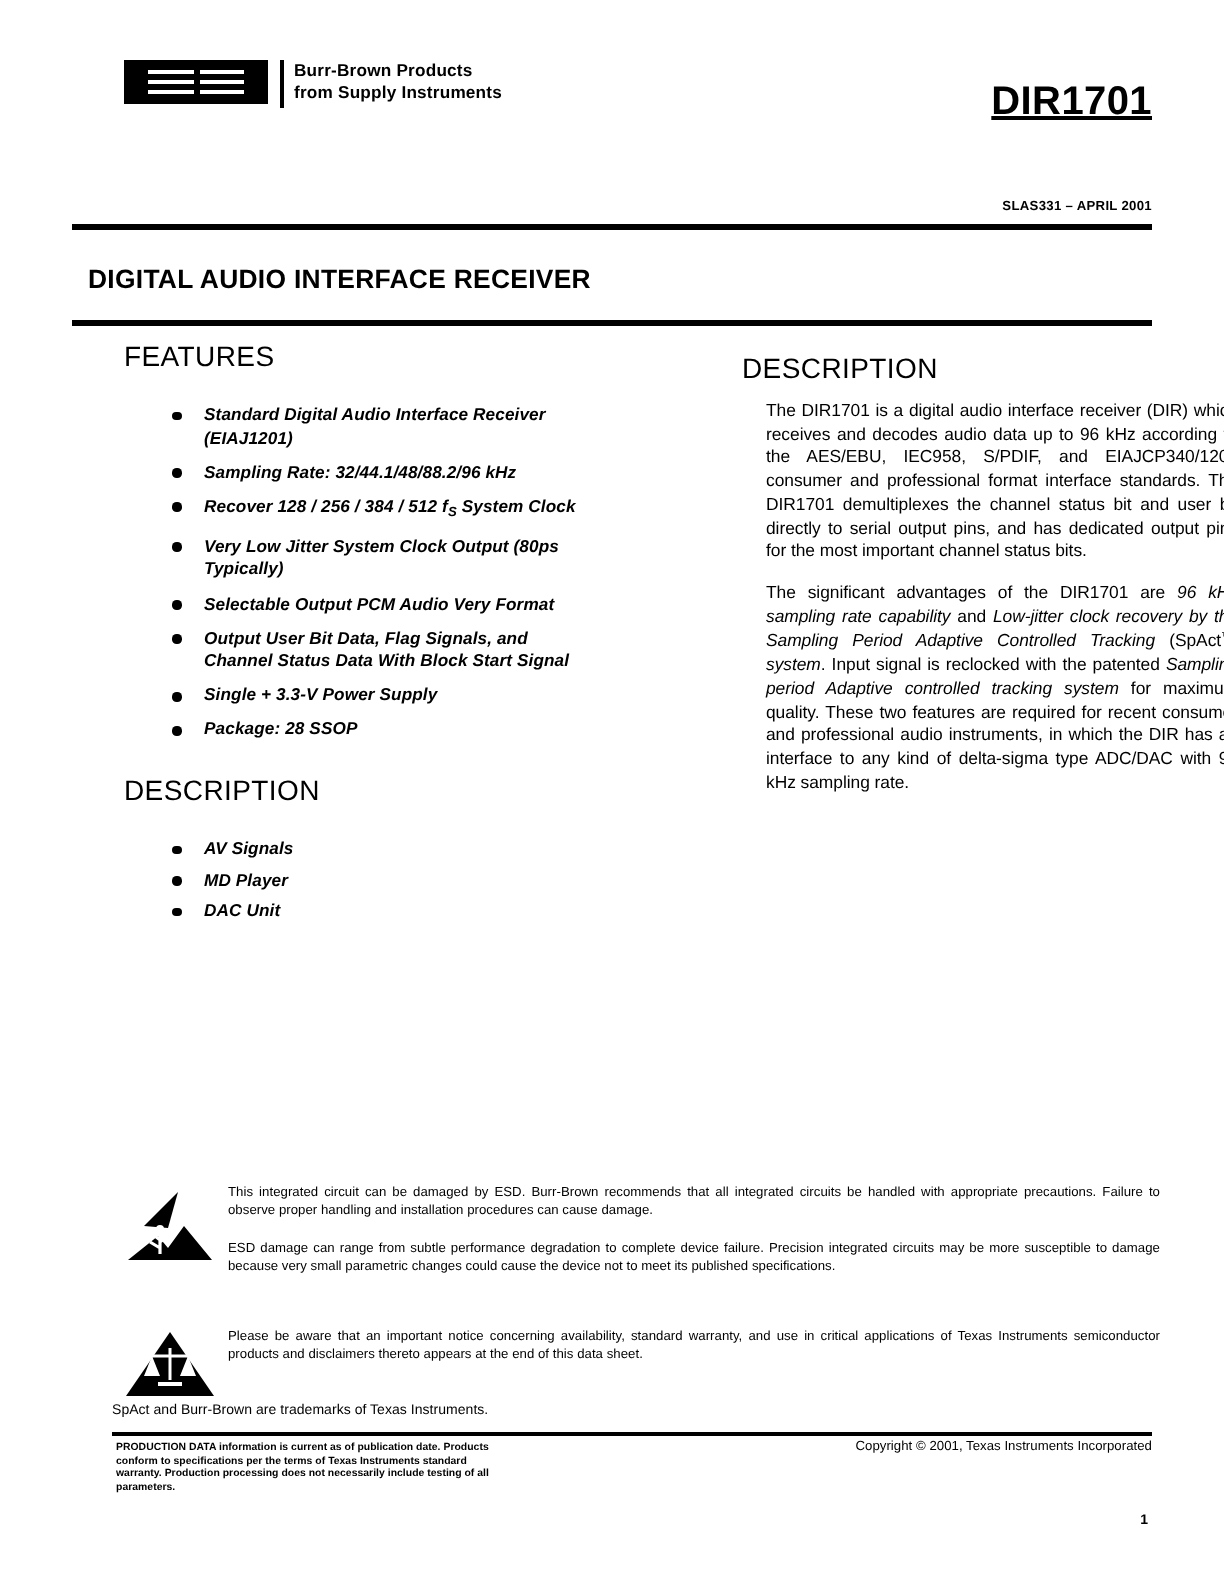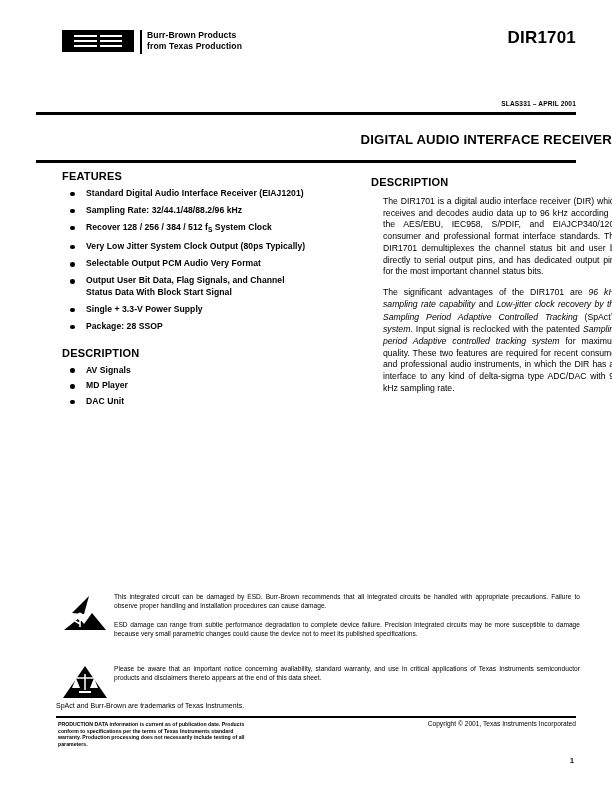--- a/index.html
+++ b/index.html
@@ -80,24 +80,25 @@
   .bb-text {
     font-size: 8.6px;
     font-weight: bold;
     line-height: 11.3px;
     letter-spacing: 0.1px;
     padding-top: 0px;
   }
   .part-number {
     position: absolute;
     right: 36px;
-    top: 28px;
-    font-size: 17px;
+    top: 40px;
+    font-size: 20px;
     font-weight: bold;
     letter-spacing: 0.2px;
+    text-decoration: underline;
   }
   .doc-code {
     position: absolute;
     right: 36px;
     top: 100px;
     font-size: 6.6px;
     font-weight: bold;
     letter-spacing: 0.15px;
   }
   .rule {
@@ -107,53 +108,55 @@
     background: #000;
   }
   .rule-top { top: 112px; height: 3px; }
   .rule-mid { top: 160px; height: 3px; }
 
   .doc-title {
     position: absolute;
     left: 0;
     right: 0;
     top: 132px;
-    text-align: right;
+    text-align: left;
     font-size: 13.2px;
     font-weight: bold;
     letter-spacing: 0.15px;
+    padding-left: 44px;
   }
 
   
   .col-left {
     position: absolute;
     left: 62px;
     top: 170px;
     width: 250px;
   }
   .col-right {
     position: absolute;
     left: 330px;
     top: 176px;
     width: 248px;
     margin-left: 41px;
   }
   .section-head {
-    font-size: 11px;
-    font-weight: bold;
+    font-size: 14px;
+    font-weight: normal;
     letter-spacing: 0.2px;
     margin: 0 0 6px 0;
   }
   .section-head.apps {
     margin-top: 14px;
   }
   ul.features {
     list-style: none;
-    margin: 0;
+    margin: 16px;
     padding: 0;
+    font-style: italic;
   }
   ul.features li {
     position: relative;
     padding-left: 24px;
     font-size: 8.6px;
     font-weight: bold;
     line-height: 11.6px;
     margin-bottom: 5.5px;
     letter-spacing: 0.05px;
   }
@@ -328,21 +331,21 @@
         <div class="bb-bar b2"></div>
         <div class="bb-bar b3"></div>
         <div class="bb-vsplit"></div>
         <div class="bb-edge l"></div>
         <div class="bb-edge r"></div>
       </div>
     </div>
     <div class="bb-divider"></div>
     <div class="bb-text">
       <div>Burr-Brown Products</div>
-      <div>from Texas Production</div>
+      <div>from Supply Instruments</div>
     </div>
   </div>
 
   <div class="part-number">DIR1701</div>
   <div class="doc-code">SLAS331 – APRIL 2001</div>
 
   <div class="rule rule-top"></div>
   <div class="doc-title">DIGITAL AUDIO INTERFACE RECEIVER</div>
   <div class="rule rule-mid"></div>
 

